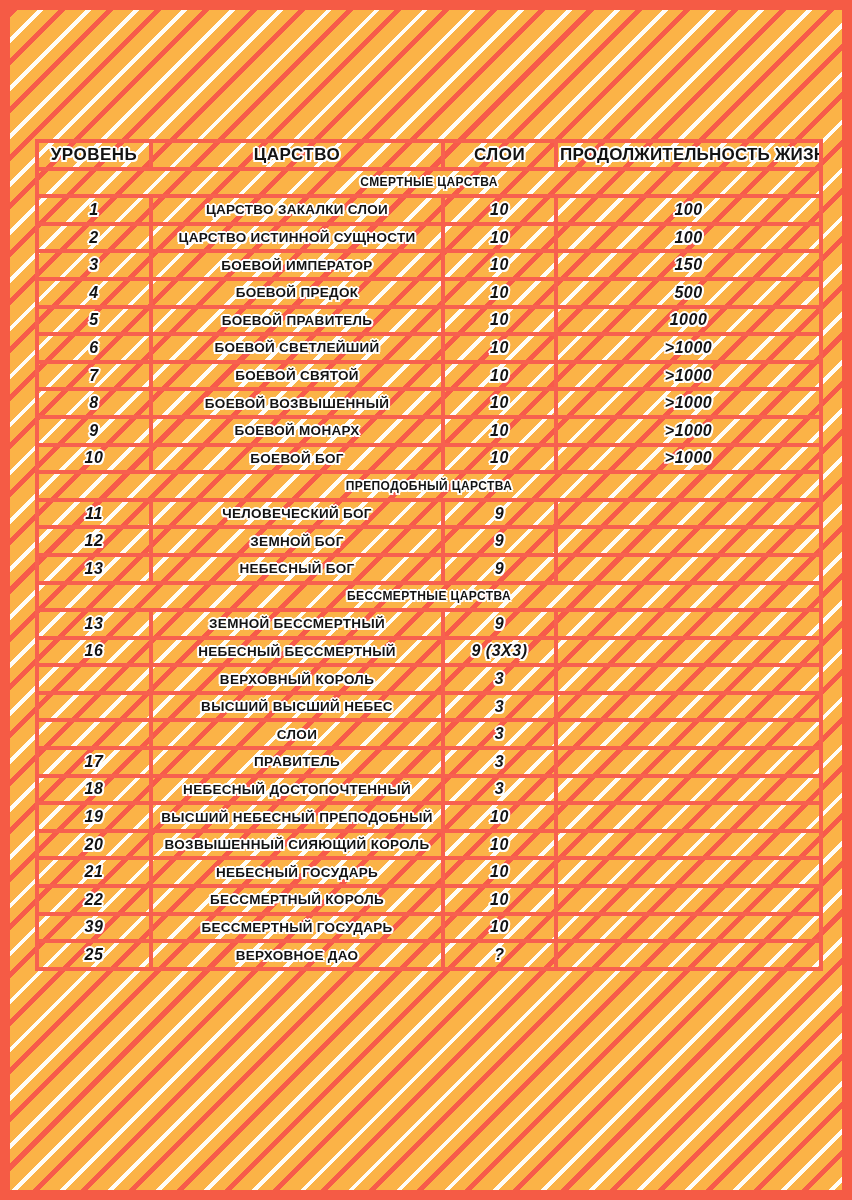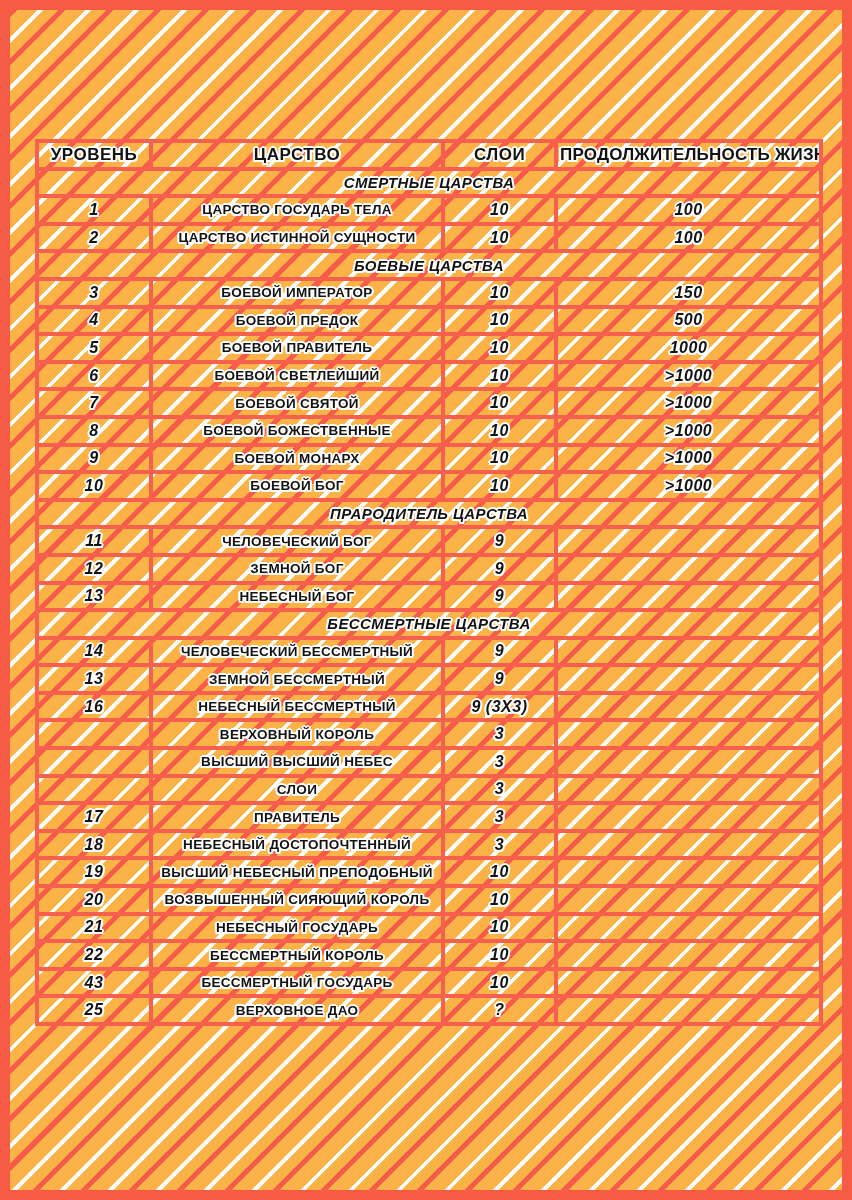--- a/index.html
+++ b/index.html
@@ -36,21 +36,21 @@
   .txt{
     color:#131313;
     font-weight:700;
     text-shadow:
       -2px 0 0 #fff, 2px 0 0 #fff, 0 -2px 0 #fff, 0 2px 0 #fff,
       -1.5px -1.5px 0 #fff, 1.5px -1.5px 0 #fff,
       -1.5px 1.5px 0 #fff, 1.5px 1.5px 0 #fff;
   }
   th.txt{font-size:17px;letter-spacing:0.5px;height:26px;}
   th.txt.small{font-size:17px;letter-spacing:0.2px;}
-  td.section{font-size:15px;letter-spacing:0.4px;font-style:italic;}
+  td.section{font-size:12px;letter-spacing:0.4px;}
   td.realm{font-size:13.5px;letter-spacing:0.3px;}
   td.num{font-size:16px;font-style:italic;letter-spacing:0.5px;}
 </style>
 </head>
 <body>
 
 <div class="page">
   <table class="realms">
     <colgroup>
       <col style="width:114px">
@@ -65,34 +65,31 @@
         <th class="txt">СЛОИ</th>
         <th class="txt small">ПРОДОЛЖИТЕЛЬНОСТЬ ЖИЗНИ</th>
       </tr>
     </thead>
     <tbody>
         <tr>
           <td colspan="4" class="section txt">СМЕРТНЫЕ ЦАРСТВА</td>
         </tr>
         <tr>
           <td class="num txt">1</td>
-          <td class="realm txt">ЦАРСТВО ГОСУДАРЬ ТЕЛА</td>
+          <td class="realm txt">ЦАРСТВО ЗАКАЛКИ СЛОИ</td>
           <td class="num txt">10</td>
           <td class="num txt">100</td>
         </tr>
         <tr>
           <td class="num txt">2</td>
           <td class="realm txt">ЦАРСТВО ИСТИННОЙ СУЩНОСТИ</td>
           <td class="num txt">10</td>
           <td class="num txt">100</td>
         </tr>
         <tr>
-          <td colspan="4" class="section txt">БОЕВЫЕ ЦАРСТВА</td>
-        </tr>
-        <tr>
           <td class="num txt">3</td>
           <td class="realm txt">БОЕВОЙ ИМПЕРАТОР</td>
           <td class="num txt">10</td>
           <td class="num txt">150</td>
         </tr>
         <tr>
           <td class="num txt">4</td>
           <td class="realm txt">БОЕВОЙ ПРЕДОК</td>
           <td class="num txt">10</td>
           <td class="num txt">500</td>
@@ -110,38 +107,38 @@
           <td class="num txt">&gt;1000</td>
         </tr>
         <tr>
           <td class="num txt">7</td>
           <td class="realm txt">БОЕВОЙ СВЯТОЙ</td>
           <td class="num txt">10</td>
           <td class="num txt">&gt;1000</td>
         </tr>
         <tr>
           <td class="num txt">8</td>
-          <td class="realm txt">БОЕВОЙ БОЖЕСТВЕННЫЕ</td>
+          <td class="realm txt">БОЕВОЙ ВОЗВЫШЕННЫЙ</td>
           <td class="num txt">10</td>
           <td class="num txt">&gt;1000</td>
         </tr>
         <tr>
           <td class="num txt">9</td>
           <td class="realm txt">БОЕВОЙ МОНАРХ</td>
           <td class="num txt">10</td>
           <td class="num txt">&gt;1000</td>
         </tr>
         <tr>
           <td class="num txt">10</td>
           <td class="realm txt">БОЕВОЙ БОГ</td>
           <td class="num txt">10</td>
           <td class="num txt">&gt;1000</td>
         </tr>
         <tr>
-          <td colspan="4" class="section txt">ПРАРОДИТЕЛЬ ЦАРСТВА</td>
+          <td colspan="4" class="section txt">ПРЕПОДОБНЫЙ ЦАРСТВА</td>
         </tr>
         <tr>
           <td class="num txt">11</td>
           <td class="realm txt">ЧЕЛОВЕЧЕСКИЙ БОГ</td>
           <td class="num txt">9</td>
           <td class="num txt"></td>
         </tr>
         <tr>
           <td class="num txt">12</td>
           <td class="realm txt">ЗЕМНОЙ БОГ</td>
@@ -149,26 +146,20 @@
           <td class="num txt"></td>
         </tr>
         <tr>
           <td class="num txt">13</td>
           <td class="realm txt">НЕБЕСНЫЙ БОГ</td>
           <td class="num txt">9</td>
           <td class="num txt"></td>
         </tr>
         <tr>
           <td colspan="4" class="section txt">БЕССМЕРТНЫЕ ЦАРСТВА</td>
-        </tr>
-        <tr>
-          <td class="num txt">14</td>
-          <td class="realm txt">ЧЕЛОВЕЧЕСКИЙ БЕССМЕРТНЫЙ</td>
-          <td class="num txt">9</td>
-          <td class="num txt"></td>
         </tr>
         <tr>
           <td class="num txt">13</td>
           <td class="realm txt">ЗЕМНОЙ БЕССМЕРТНЫЙ</td>
           <td class="num txt">9</td>
           <td class="num txt"></td>
         </tr>
         <tr>
           <td class="num txt">16</td>
           <td class="realm txt">НЕБЕСНЫЙ БЕССМЕРТНЫЙ</td>
@@ -223,21 +214,21 @@
           <td class="num txt">10</td>
           <td class="num txt"></td>
         </tr>
         <tr>
           <td class="num txt">22</td>
           <td class="realm txt">БЕССМЕРТНЫЙ КОРОЛЬ</td>
           <td class="num txt">10</td>
           <td class="num txt"></td>
         </tr>
         <tr>
-          <td class="num txt">43</td>
+          <td class="num txt">39</td>
           <td class="realm txt">БЕССМЕРТНЫЙ ГОСУДАРЬ</td>
           <td class="num txt">10</td>
           <td class="num txt"></td>
         </tr>
         <tr>
           <td class="num txt">25</td>
           <td class="realm txt">ВЕРХОВНОЕ ДАО</td>
           <td class="num txt">?</td>
           <td class="num txt"></td>
         </tr>

